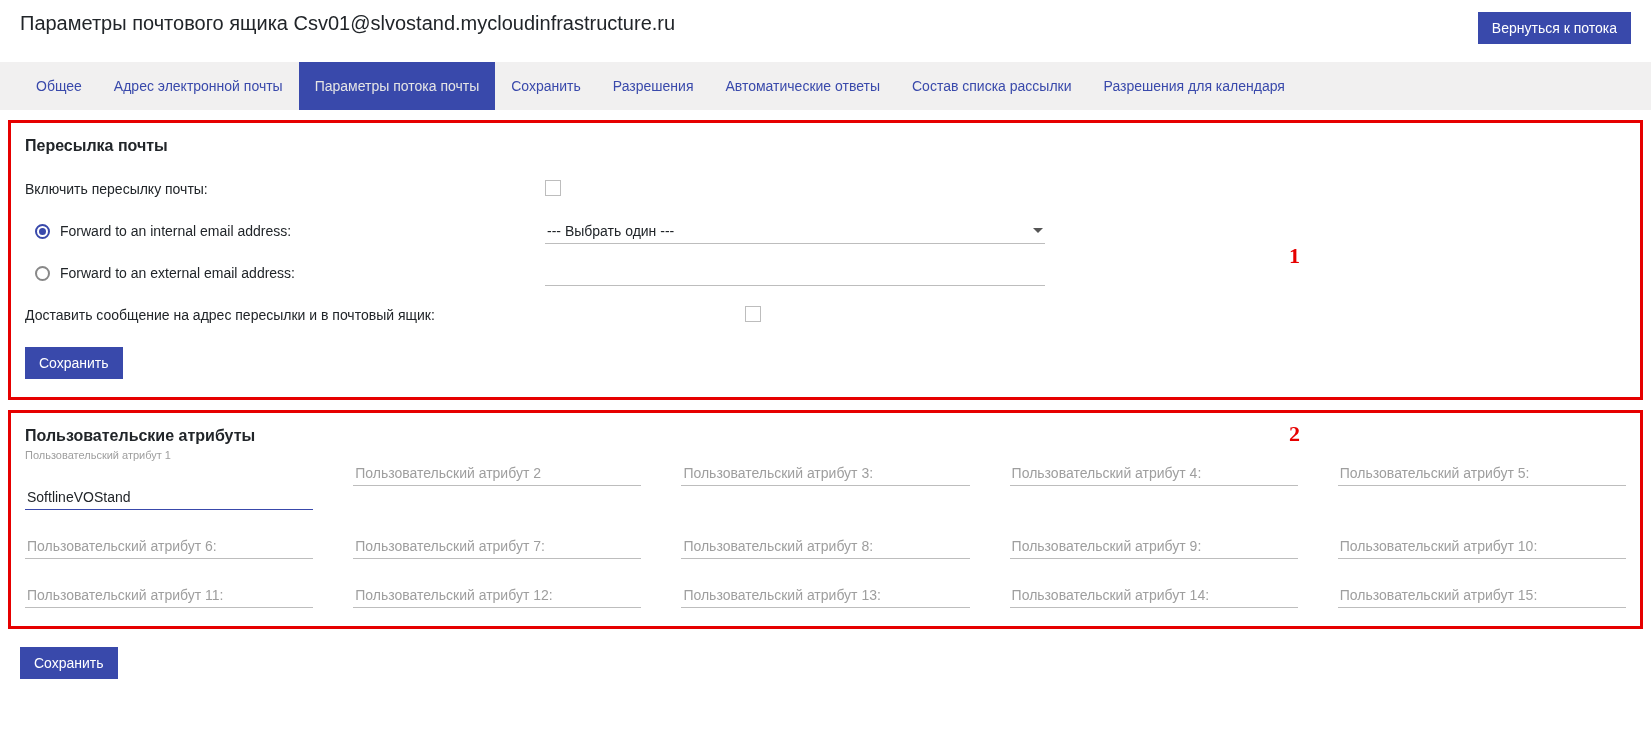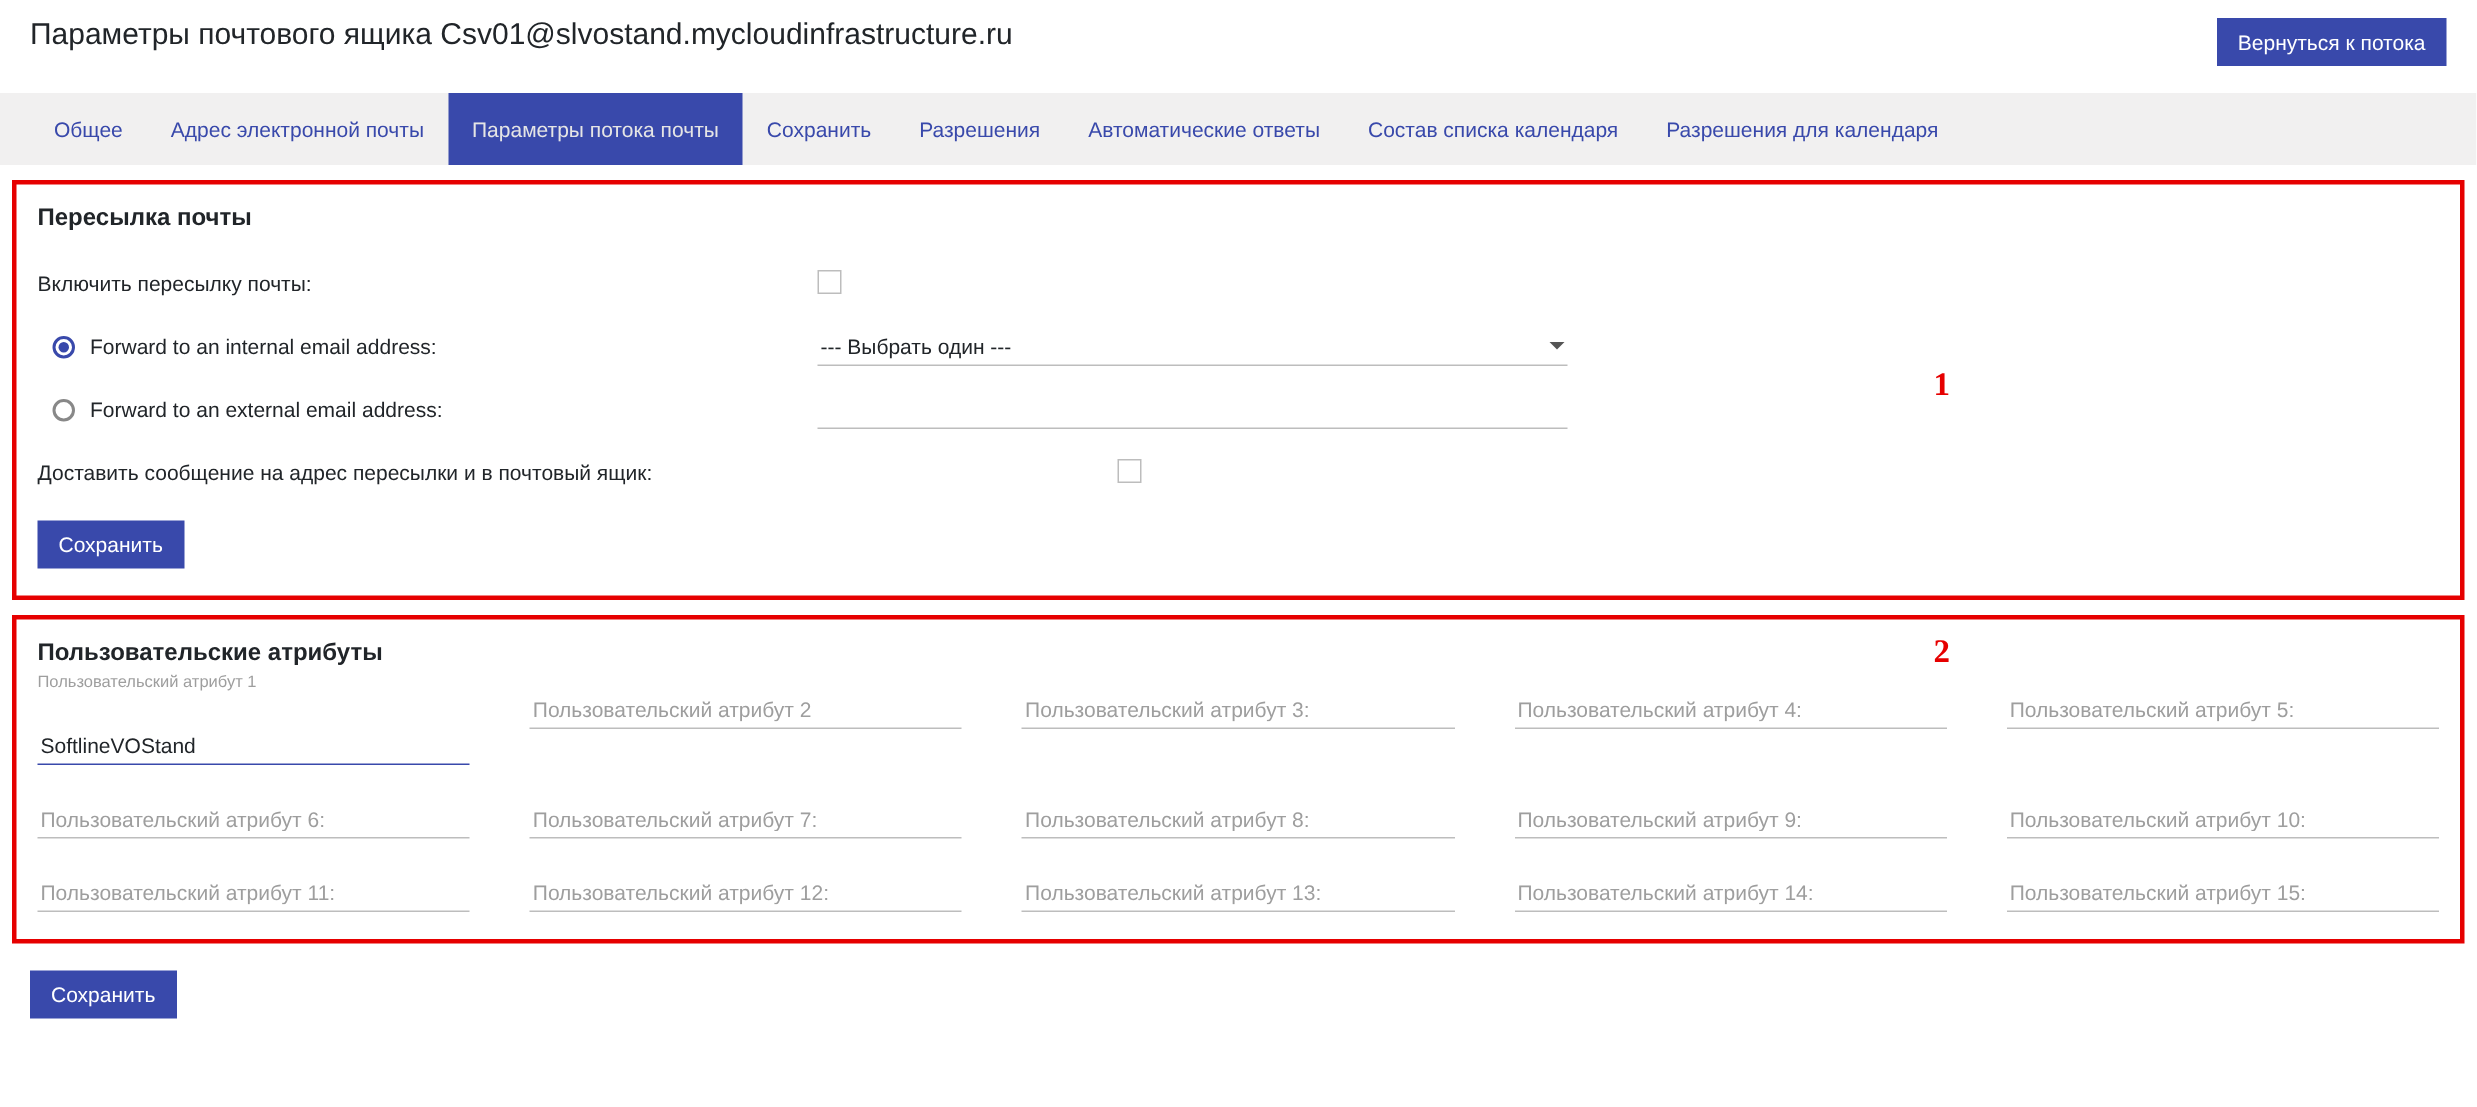--- a/index.html
+++ b/index.html
@@ -173,21 +173,21 @@
     <button class="btn">Вернуться к потока</button>
   </div>
 
   <div class="tabs">
     <div class="tab">Общее</div>
     <div class="tab">Адрес электронной почты</div>
     <div class="tab active">Параметры потока почты</div>
     <div class="tab">Сохранить</div>
     <div class="tab">Разрешения</div>
     <div class="tab">Автоматические ответы</div>
-    <div class="tab">Состав списка календаря</div>
+    <div class="tab">Состав списка рассылки</div>
     <div class="tab">Разрешения для календаря</div>
   </div>
 
   <div class="section">
     <div class="section-num sec1-num">1</div>
     <div class="section-title">Пересылка почты</div>
 
     <div class="form-row">
       <div class="form-label-col">
         <span>Включить пересылку почты:</span>

